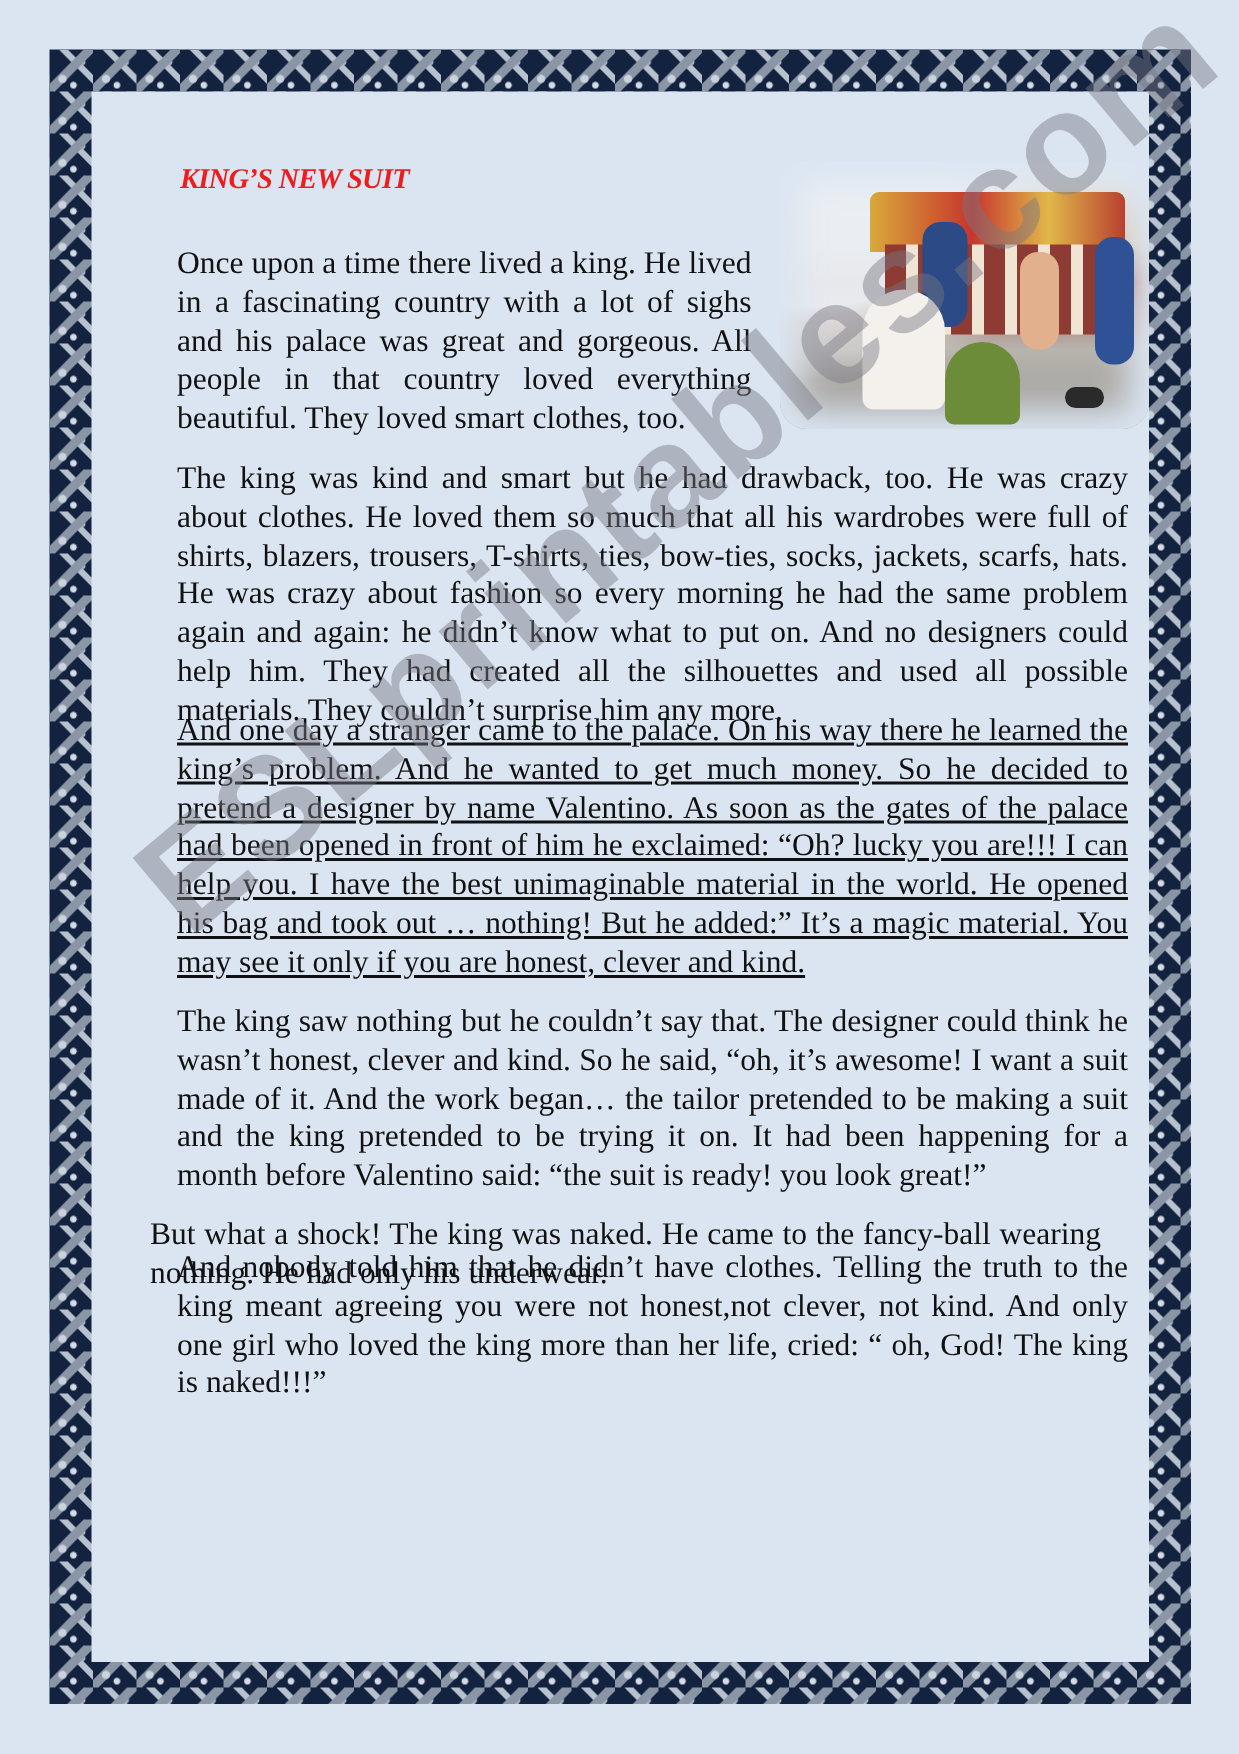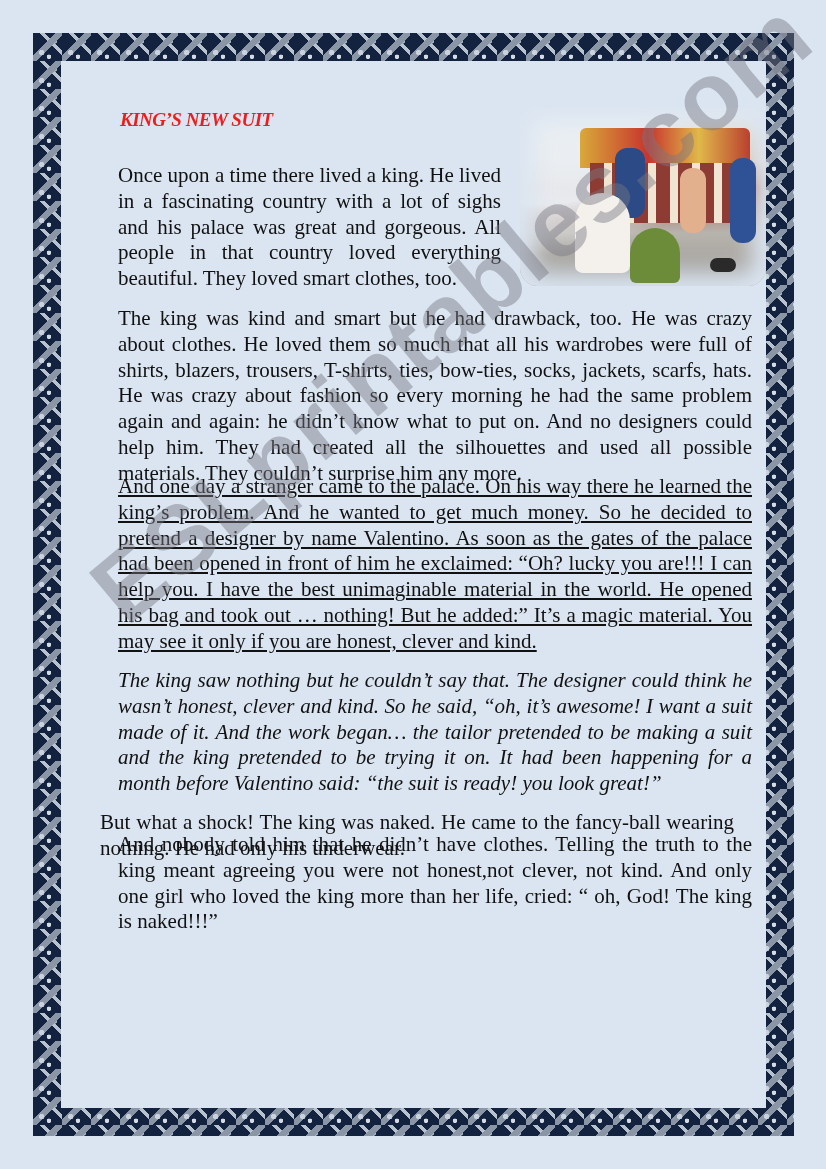--- a/index.html
+++ b/index.html
@@ -45,21 +45,21 @@
   .illustration .fig1 { position:absolute; left:55px; top:85px; width:55px; height:80px; background:#f4f1ec; border-radius:30px 30px 8px 8px; }
   .illustration .fig2 { position:absolute; left:110px; top:120px; width:50px; height:55px; background:#6d8c3a; border-radius:25px 25px 6px 6px; }
   .illustration .fig3 { position:absolute; left:95px; top:40px; width:30px; height:70px; background:#2b4a86; border-radius:12px; }
   .illustration .fig4 { position:absolute; left:210px; top:50px; width:26px; height:85px; background:#2f5296; border-radius:12px; }
   .illustration .king { position:absolute; left:160px; top:60px; width:26px; height:65px; background:#e3b08e; border-radius:12px; }
   .illustration .cat { position:absolute; left:190px; top:150px; width:26px; height:14px; background:#2a2a2a; border-radius:8px; }
   .text { position:absolute; font-size:21px; line-height:25.8px; color:#111; text-align:justify; margin:0; }
   .p1 { left:118px; top:163px; width:383px; }
   .p2 { left:118px; top:306px; width:634px; }
   .p3 { left:118px; top:474px; width:634px;text-decoration:underline; }
-  .p4 { left:118px; top:668px; width:634px;font-style:italic; }
+  .p4 { left:118px; top:668px; width:634px; }
   .p5 { left:100px; top:810px; width:634px; }
   .p6 { left:118px; top:832px; width:634px; }
   .watermark {
     position:absolute; left:70px; top:560px; transform:rotate(-40deg); transform-origin:left top;
     font-family:"Liberation Sans", "DejaVu Sans", sans-serif; font-weight:bold;
     font-size:96px; color:rgba(120,120,130,0.45); white-space:nowrap; pointer-events:none;
     letter-spacing:2px;
   }
 </style>
 </head>

